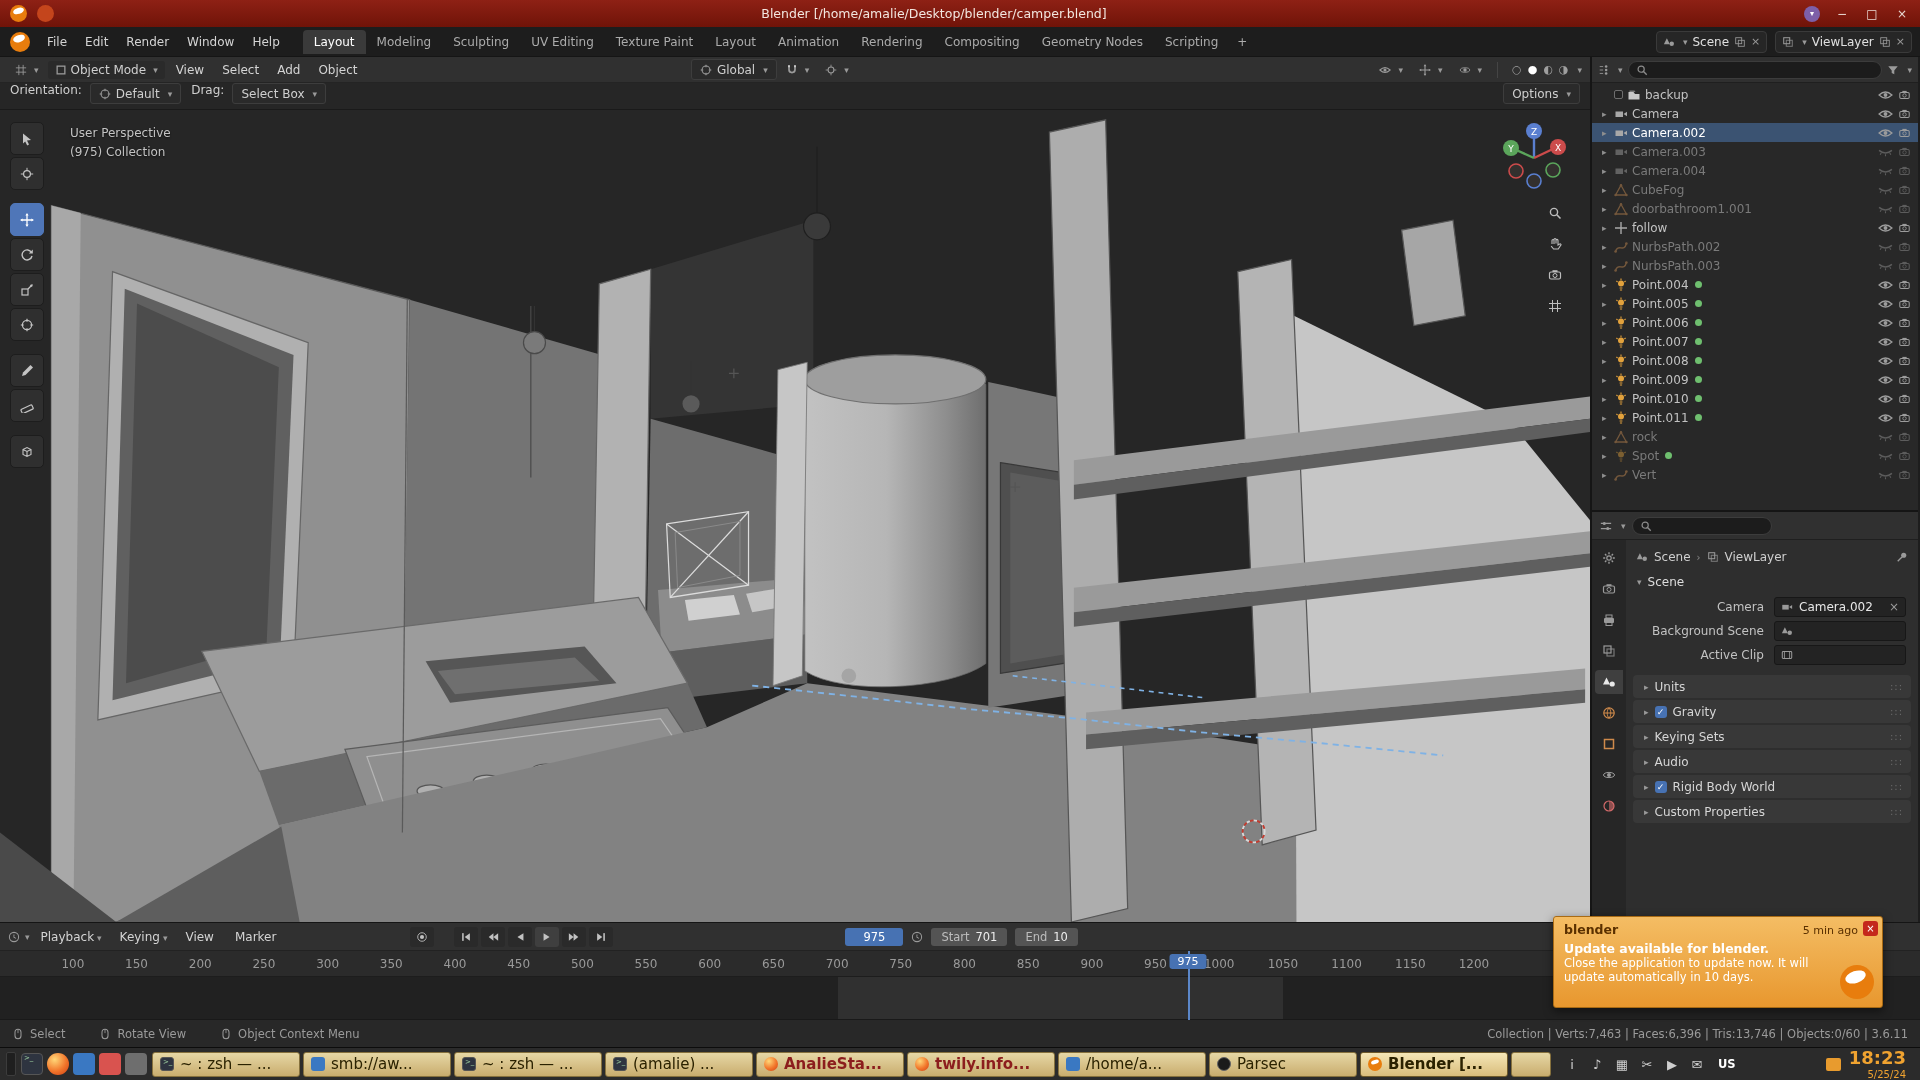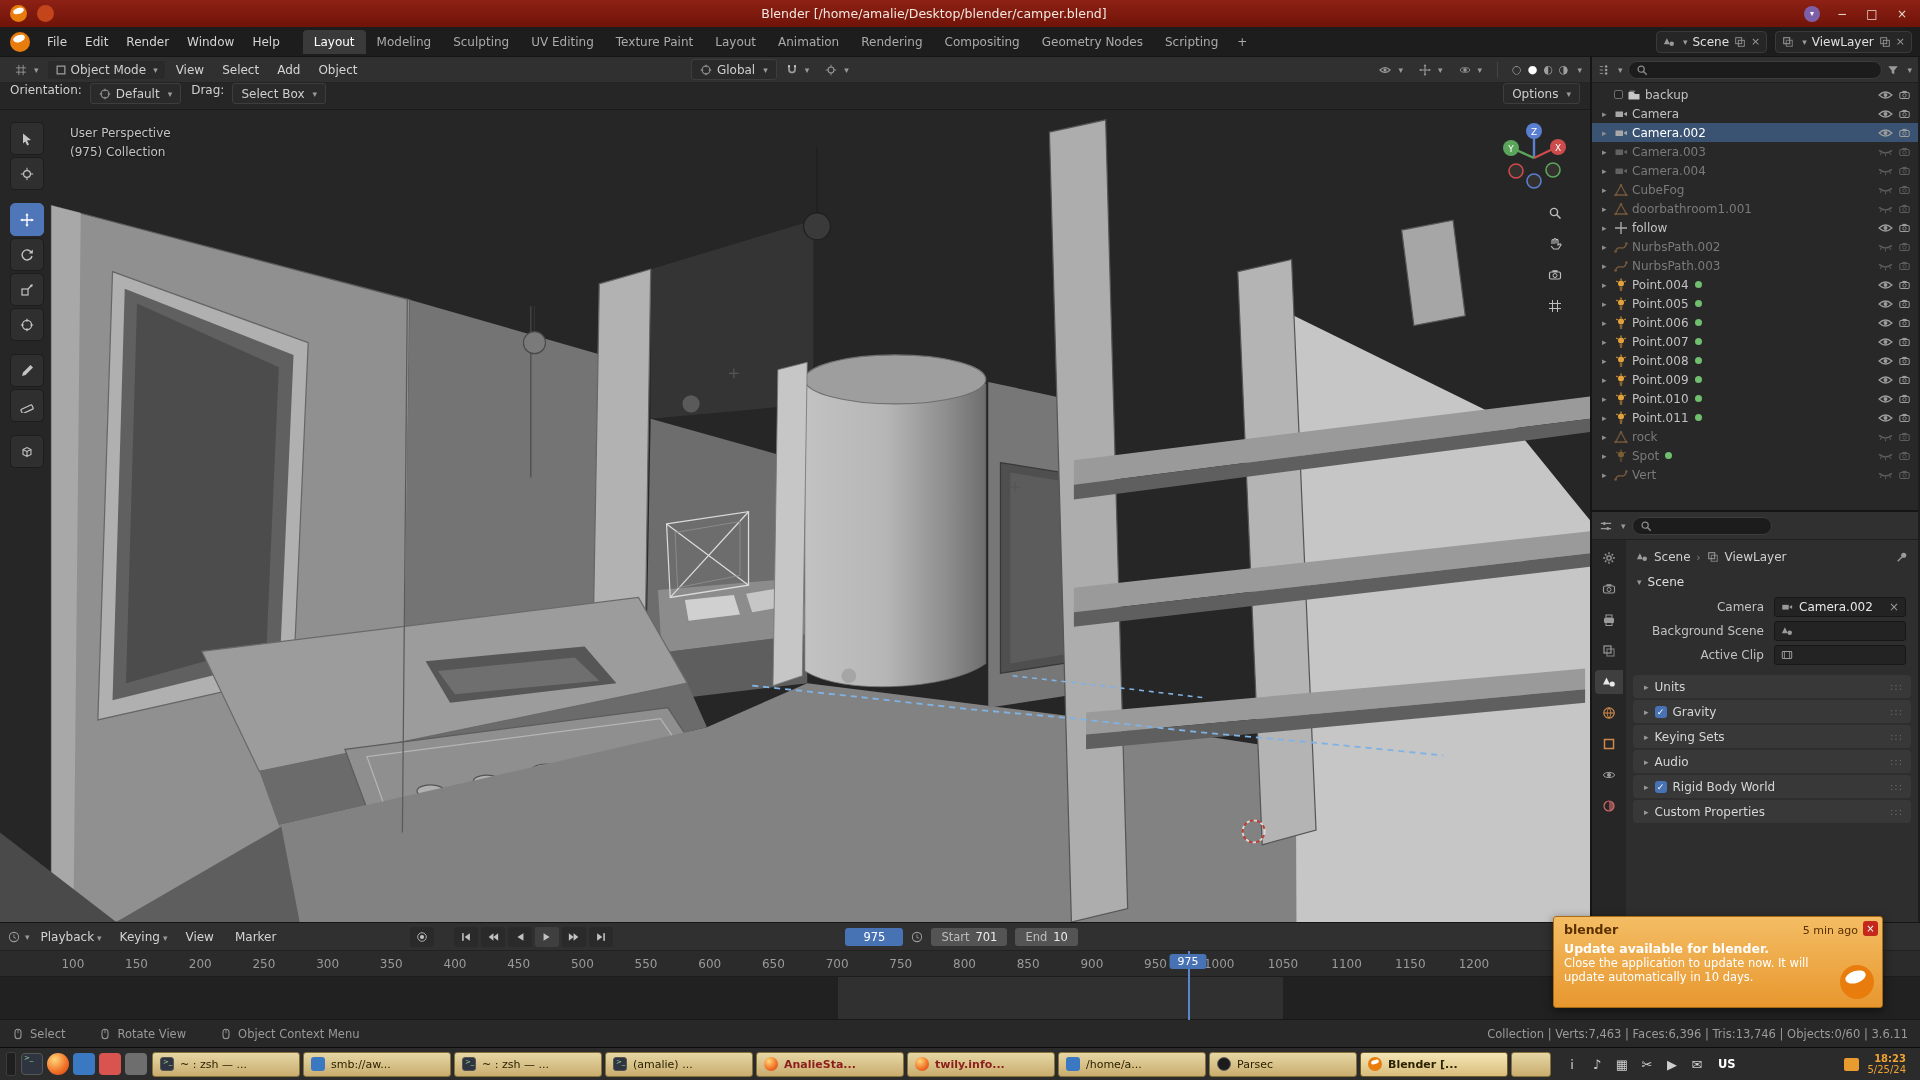--- a/index.html
+++ b/index.html
@@ -136,41 +136,41 @@
 
 
 #statusbar{position:absolute;left:0;top:1019px;width:1920px;height:28px;background:#282828;display:flex;align-items:center;padding:0 12px;color:#9a9a9a;font-size:11.5px;border-top:1px solid #191919}
 .hint{display:flex;align-items:center;gap:6px;margin-right:34px}
 #sb-stats{margin-left:auto;color:#9a9a9a}
 
 
 #taskbar{position:absolute;left:0;top:1047px;width:1920px;height:33px;background:#2b2b2b;border-top:1px solid #0c0c0c;display:flex;align-items:center;gap:3px;padding:0 6px}
 #showdesk{width:10px;height:24px;background:#1f1f1f;border:1px solid #3c3c3c;border-radius:2px}
 .launch{width:22px;height:22px;border-radius:4px;margin:0 2px;position:relative}
-.tkb{flex:0 0 148px;height:25px;display:flex;align-items:center;gap:6px;padding:0 7px;border-radius:3px;background:linear-gradient(#e6d7a5,#c9ad6e);border:1px solid #86713d;color:#2b2200;font-size:11px;overflow:hidden;white-space:nowrap}
+.tkb{flex:0 0 148px;height:25px;display:flex;align-items:center;gap:6px;padding:0 7px;border-radius:3px;background:linear-gradient(#e6d7a5,#c9ad6e);border:1px solid #86713d;color:#2b2200;font-size:15px;overflow:hidden;white-space:nowrap}
 .tkb.state-active{background:linear-gradient(#f4e6b6,#d9bd7c);border-color:#6e5a2a;font-weight:bold}
 .tkb.state-attention .tlab{color:#8c1d1d;font-weight:bold}
 .tbi{width:14px;height:14px;border-radius:3px;flex:0 0 auto;position:relative}
 .app-terminal .tbi,.app-terminal.launch{background:#2e3440;border:1px solid #555}
 .app-terminal .tbi::after,.app-terminal.launch::after{content:">_";position:absolute;left:2px;top:0px;font-size:7px;color:#9fd1a0}
 .app-files .tbi,.app-files.launch{background:#3a78c2}
 .app-firefox .tbi,.app-firefox.launch{border-radius:50%;background:radial-gradient(circle at 35% 30%,#ffd778,#f2762b 55%,#cf3d12)}
 .app-parsec .tbi{background:#1b1b1b;border:1px solid #666;border-radius:50%}
 .app-blender .tbi,.app-blender.launch{border-radius:50%;background:#e87d0d}
 .app-blender .tbi::after,.app-blender.launch::after{content:"";position:absolute;left:18%;top:20%;width:55%;height:30%;background:#fff;border-radius:50%;transform:rotate(-18deg)}
 .app-mail.launch{background:#d9534f}
 .app-settings.launch{background:#6e6e6e}
 #tslot{flex:0 0 40px;height:25px;border-radius:3px;background:linear-gradient(#e6d7a5,#c9ad6e);border:1px solid #86713d}
 #tray{display:flex;align-items:center;gap:9px;margin-left:10px;color:#cfcfcf;font-size:13px}
 #tray .tico{width:16px;text-align:center}
 #kbd{color:#fff;font-weight:bold;font-size:11.5px;margin-left:10px}
 #clockblk{margin-left:auto;display:flex;align-items:center;gap:8px;padding-right:8px}
 #clockico{width:15px;height:13px;background:#e89b2e;border-radius:2px}
 #clock{display:flex;flex-direction:column;align-items:flex-end;color:#f0a330;line-height:1.15}
-#clock .t{font-size:10px;font-weight:bold}
+#clock .t{font-size:18px;font-weight:bold}
 #clock .d{font-size:10px}
 
 
 #notif{position:absolute;left:1553px;top:916px;width:330px;height:92px;background:linear-gradient(#f4bd64,#e8972e);border:1px solid #a86a14;border-radius:3px;box-shadow:0 3px 10px rgba(0,0,0,.5);z-index:50;padding:5px 10px}
 #notif .nh{display:flex;align-items:baseline}
 #notif .napp{font-weight:bold;color:#5a3000;font-size:12.5px}
 #notif .ntime{margin-left:auto;color:#5a3000;font-size:11px;padding-right:14px}
 #notif .ntitle{color:#fff;font-weight:bold;font-size:12.5px;margin-top:4px}
 #notif .nbody{color:#fff;font-size:11.5px;line-height:1.25;width:250px}
 #notif .nclose{position:absolute;right:4px;top:4px;width:15px;height:15px;background:#c4281c;color:#fff;border-radius:3px;font-size:10px;display:flex;align-items:center;justify-content:center}

